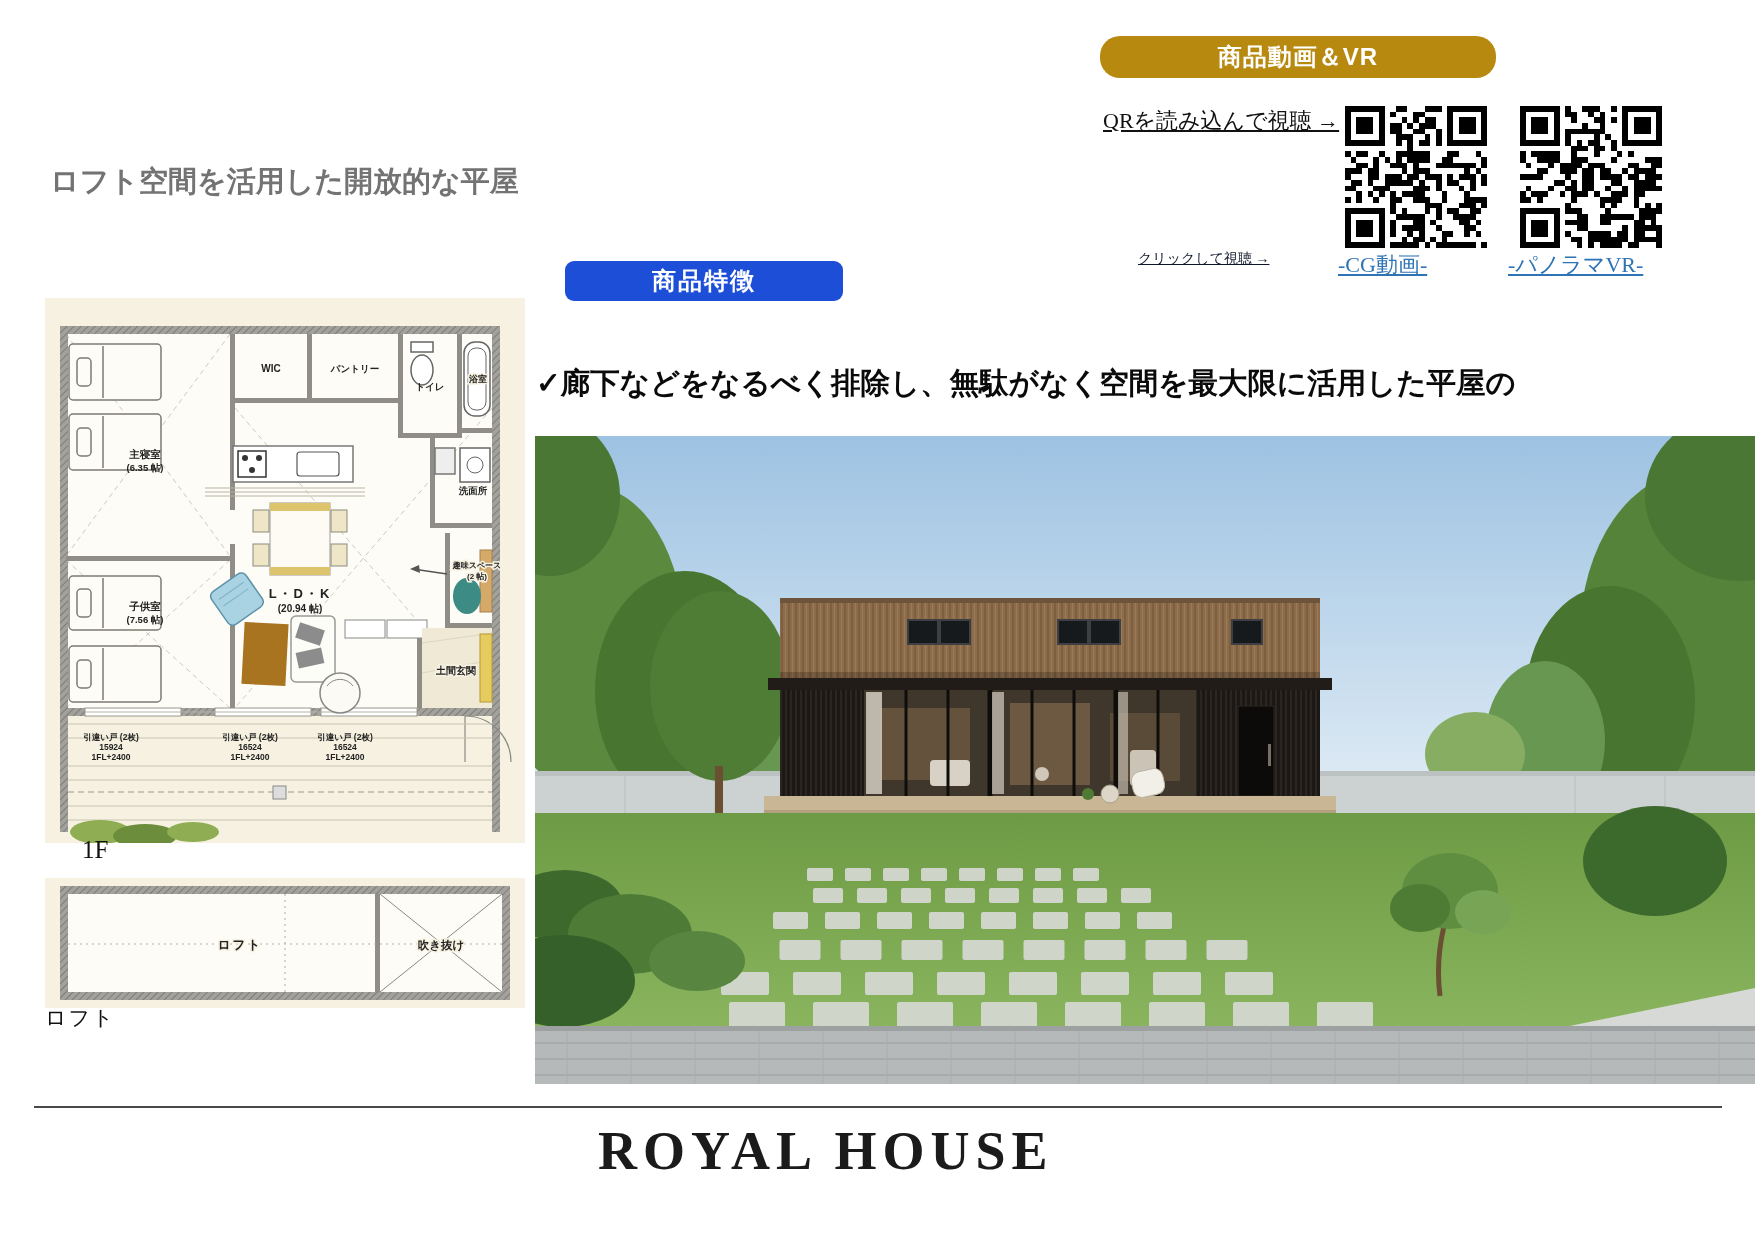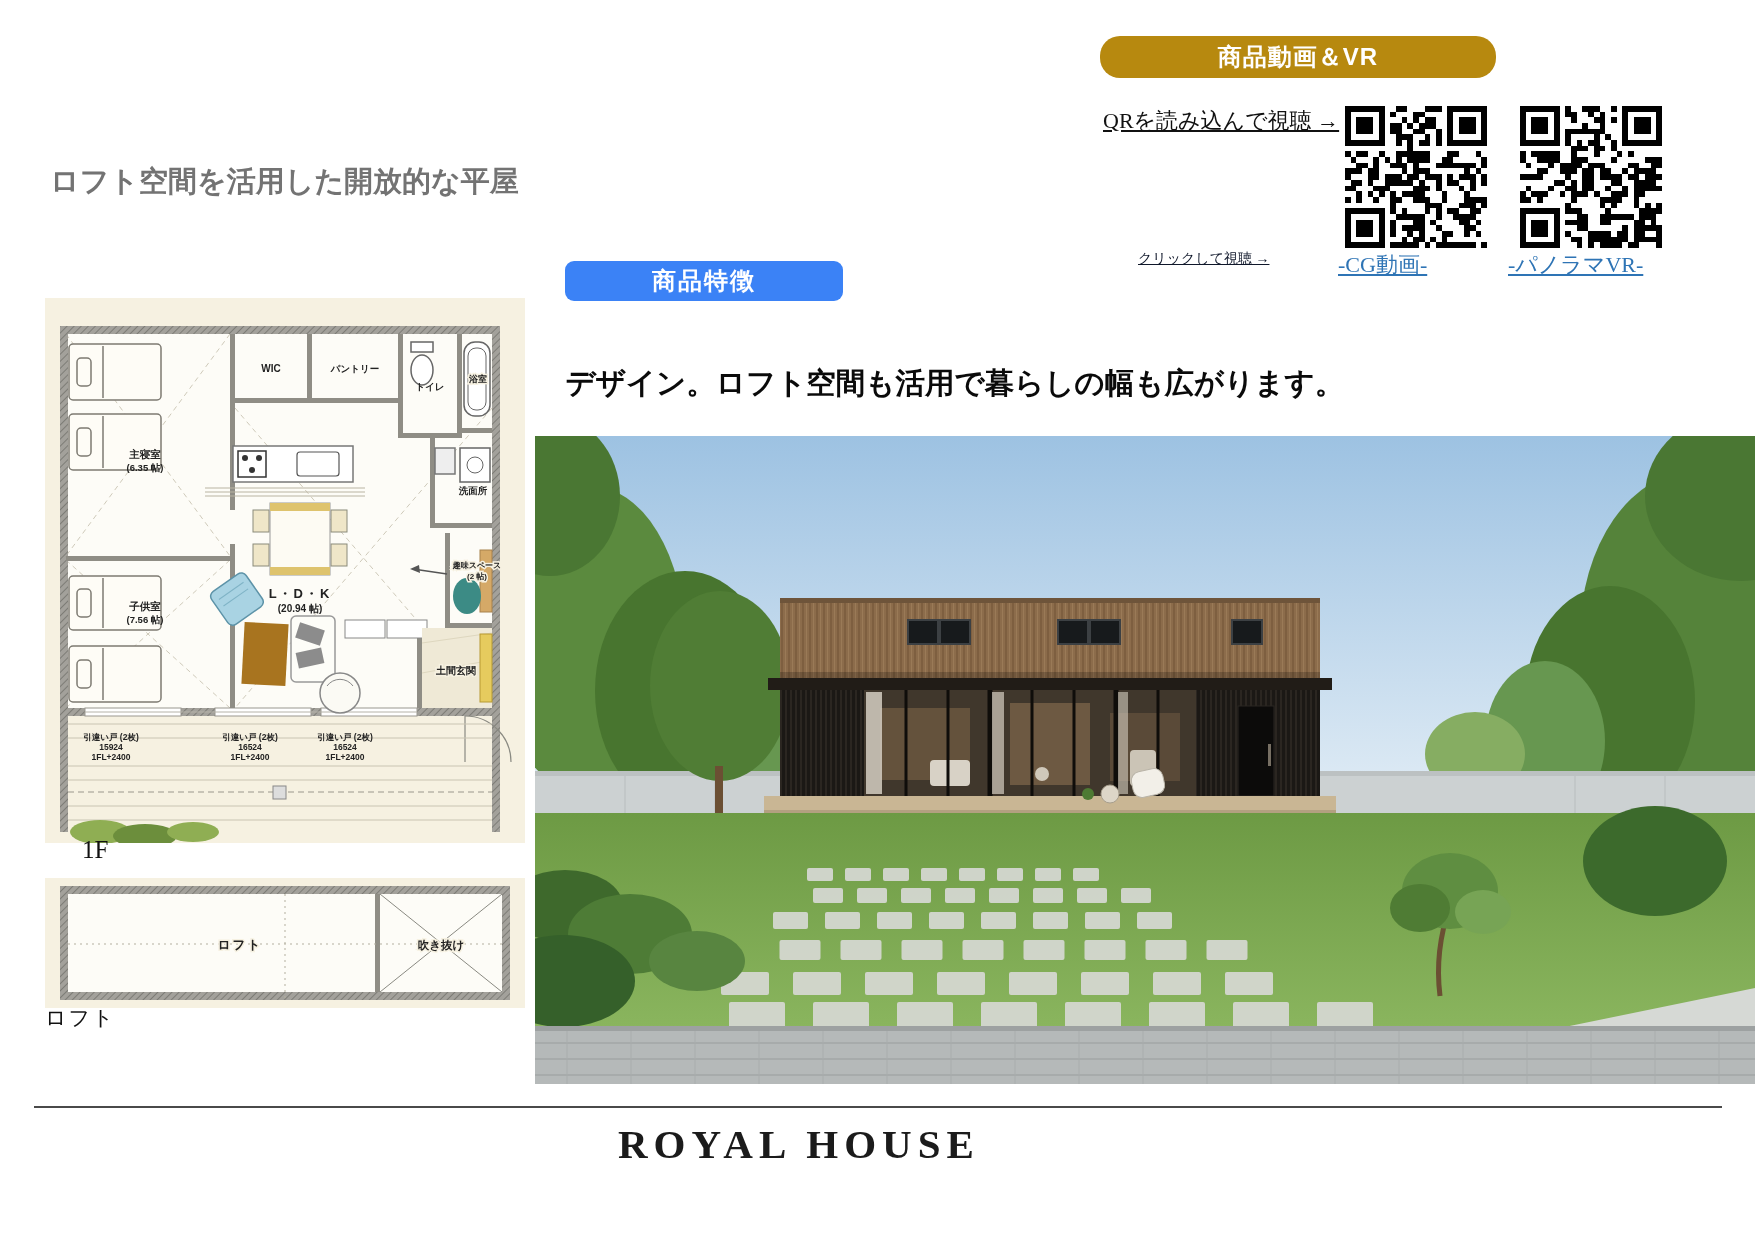--- a/index.html
+++ b/index.html
@@ -5,37 +5,37 @@
   html,body{margin:0;padding:0;background:#fff;}
   .page{position:relative;width:1755px;height:1240px;background:#fff;overflow:hidden;
         font-family:"Liberation Serif","DejaVu Serif",serif;}
   .abs{position:absolute;}
   .title{left:46px;top:62px;font-family:"Liberation Sans","DejaVu Sans",sans-serif;
          font-weight:bold;font-size:60px;color:#2b2b2b;letter-spacing:0px;}
   .subtitle{left:50px;top:162px;font-weight:bold;font-size:29px;color:#737373;}
   .gold-banner{left:1100px;top:36px;width:396px;height:42px;background:#b7890f;border-radius:20px;
         color:#fff;font-family:"Liberation Sans",sans-serif;font-weight:bold;font-size:24px;
         display:flex;align-items:center;justify-content:center;letter-spacing:1px;}
-  .green-banner{left:565px;top:261px;width:278px;height:40px;background:#3b82f6;border-radius:9px;
+  .green-banner{left:565px;top:261px;width:278px;height:40px;background:#1d4ed8;border-radius:9px;
         color:#fff;font-family:"Liberation Sans",sans-serif;font-weight:bold;font-size:24px;
         display:flex;align-items:center;justify-content:center;letter-spacing:2px;}
   .qr-instr{left:1103px;top:106px;font-size:22px;color:#111;text-decoration:underline;}
   .click-instr{left:1138px;top:250px;font-size:14px;color:#0f172a;text-decoration:underline;}
   .qr{width:142px;height:142px;top:106px;}
   .qr1{left:1345px;} .qr2{left:1520px;}
   .vrlink{top:250px;font-size:22px;color:#2e74b5;text-decoration:underline;cursor:pointer;}
   .link1{left:1338px;width:156px;} .link2{left:1508px;width:166px;}
   .features{left:536px;top:296px;width:1215px;font-weight:bold;font-size:29.5px;color:#0a0a0a;
         line-height:35px;white-space:pre-wrap;}
   .features p{margin:0;}
   .cap-1f{left:48px;top:836px;font-size:25px;color:#111;margin-left:34px;}
   .cap-loft{left:45px;top:1004px;font-size:21px;color:#111;letter-spacing:2px;}
   .divider{left:34px;top:1106px;width:1688px;border-top:2px solid #4a4a4a;height:0;}
-  .logo{left:618px;top:1120px;font-family:"Liberation Serif",serif;font-weight:bold;
-        font-size:41px;color:#1b1b1b;letter-spacing:6px;}
+  .logo{left:598px;top:1120px;font-family:"Liberation Serif",serif;font-weight:bold;
+        font-size:54px;color:#1b1b1b;letter-spacing:6px;}
   svg text{font-family:"Liberation Sans","DejaVu Sans",sans-serif;}
   .pl{font-weight:bold;fill:#222;}
   .halo{paint-order:stroke;stroke:#f6f1e1;stroke-width:3px;}
 </style>
 </head>
 <body>
 
 <div class="page">
 
   <div class="abs subtitle">ロフト空間を活用した開放的な平屋</div>
@@ -503,20 +503,21 @@
         <rect x="0" y="18" width="7" height="7" fill="#000"></rect>
         <rect x="1" y="19" width="5" height="5" fill="#fff"></rect>
         <rect x="2" y="20" width="3" height="3" fill="#000"></rect>
       </svg></div>
   <div class="abs click-instr">クリックして視聴 →</div>
   <a class="abs vrlink link1">-CG動画-</a>
   <a class="abs vrlink link2">-パノラマVR-</a>
 
   <div class="abs green-banner">商品特徴</div>
   <div class="abs features">
+    <p>✓廊下などをなるべく排除し、無駄がなく空間を最大限に活用した平屋の</p>
     <p>　デザイン。ロフト空間も活用で暮らしの幅も広がります。</p>
     <p>✓広い開口空間で室内は明るく、また外部デッキとの繋がりで暮らしを</p>
     <p>　豊かに演出します。</p>
   </div>
 
   <svg class="abs" style="left:45px;top:298px" width="480" height="545" viewBox="0 0 480 545">
     <defs>
       <pattern id="hat" width="5" height="5" patternUnits="userSpaceOnUse" patternTransform="rotate(45)">
         <rect width="5" height="5" fill="#a3a19b"></rect>
         <line x1="0" y1="0" x2="0" y2="5" stroke="#7d7c76" stroke-width="2"></line>

